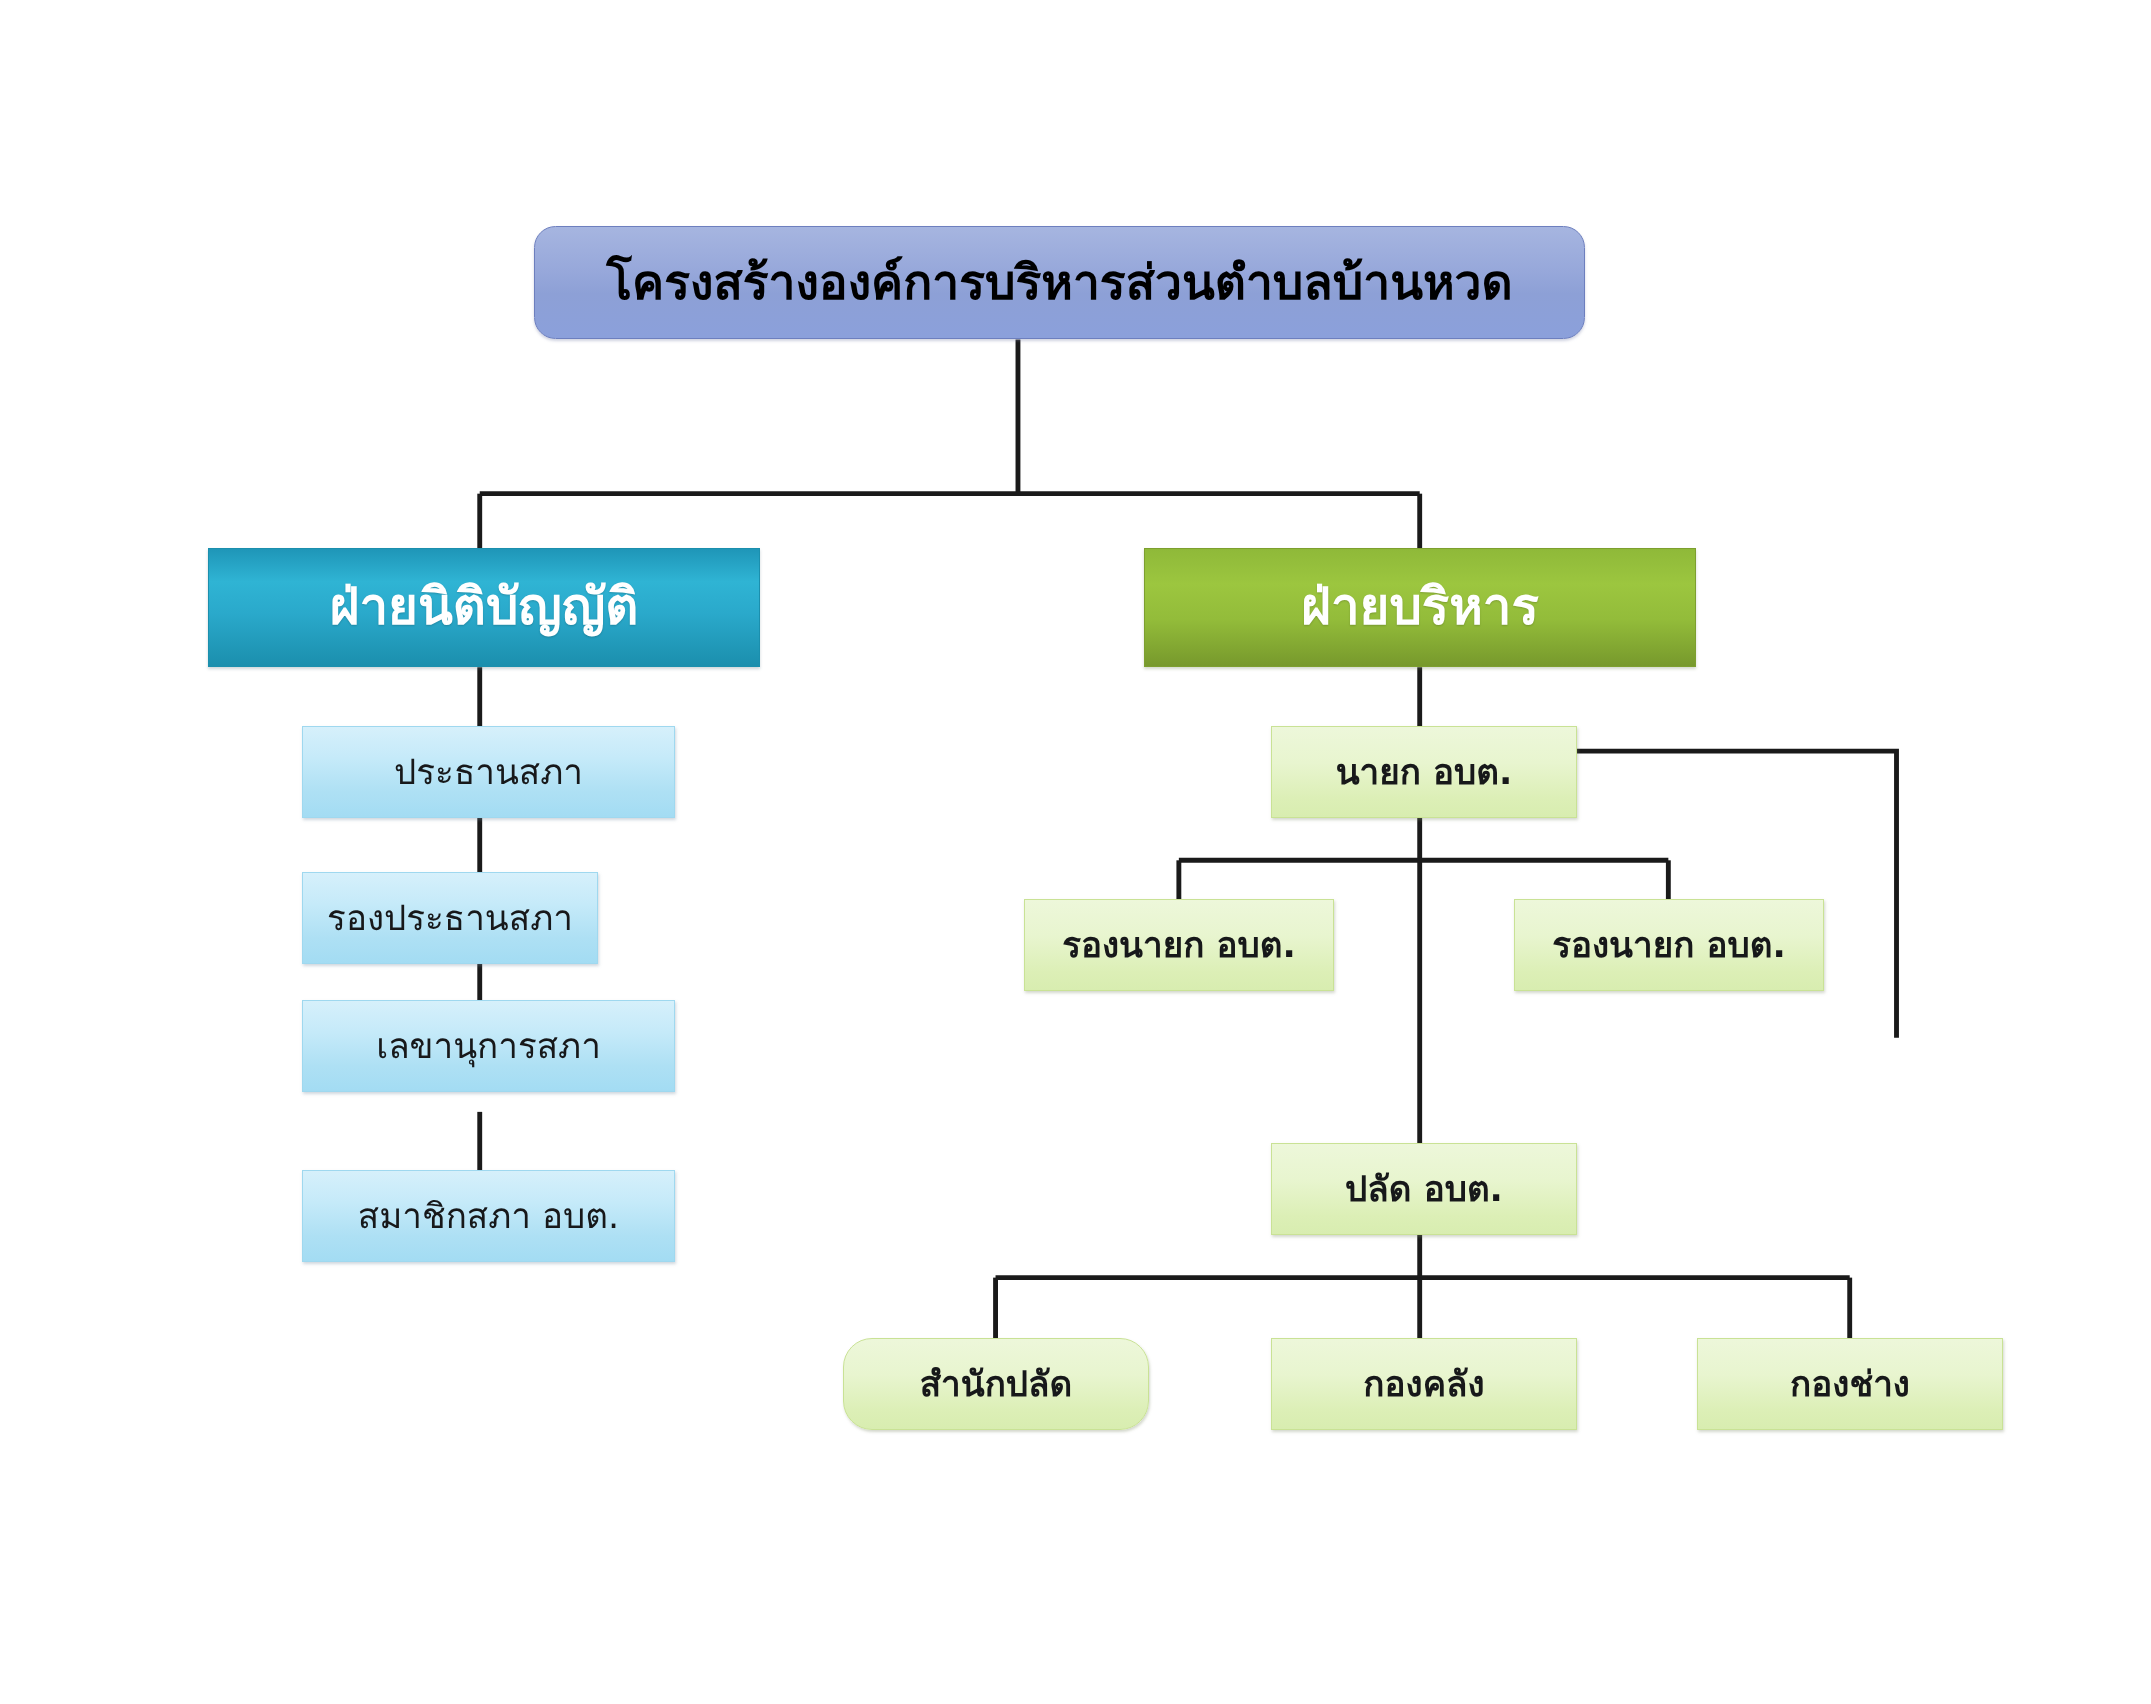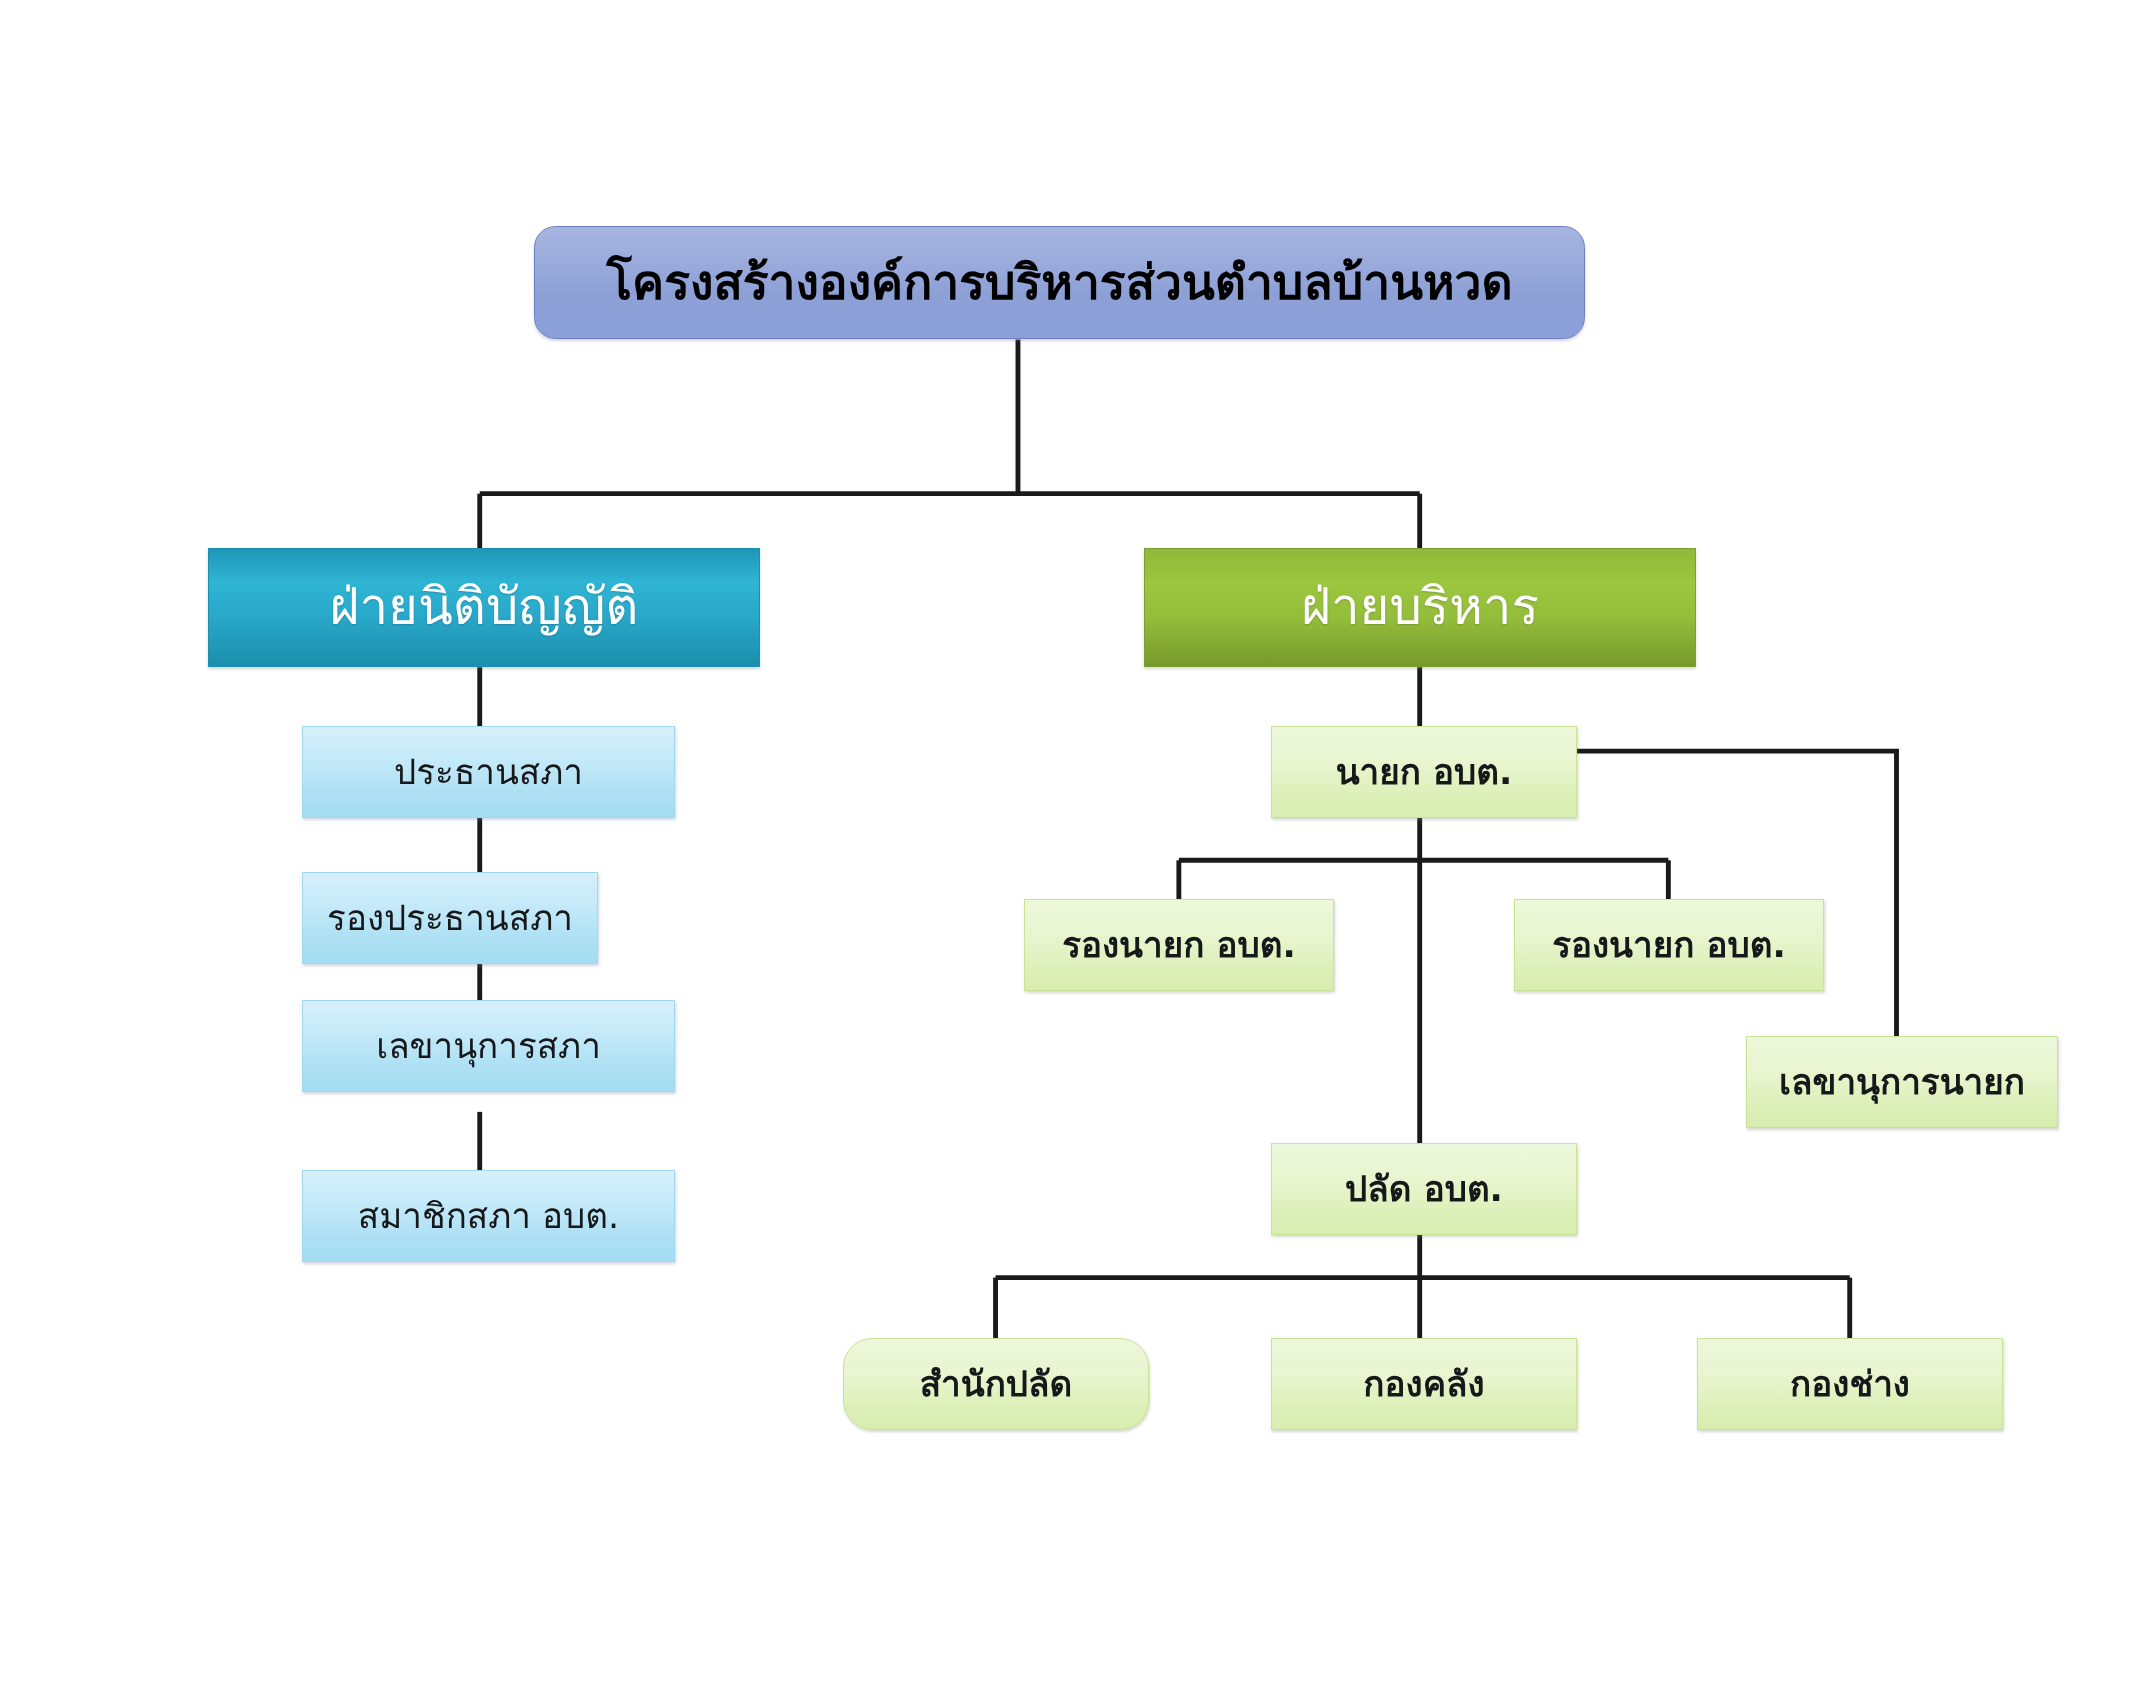--- a/index.html
+++ b/index.html
@@ -61,21 +61,21 @@
     color: #000000;
     letter-spacing: 0px;
   }
 
   
   .branch-header {
     height: 119px;
   }
   .branch-header .node-label {
     font-size: 51px;
-    font-weight: 400;
+    font-weight: 700;
     color: #ffffff;
     text-shadow: 0 1px 2px rgba(0,0,0,0.18);
   }
   .legislative-header {
     left: 208px;
     top: 548px;
     width: 552px;
     background: linear-gradient(180deg, #1f96b8 0%, #2fb4d4 28%, #2aa9cb 55%, #1b8fad 100%);
     border: 1px solid #1b8fad;
     box-shadow: 0 2px 2.9px rgba(90,120,130,0.3);
@@ -200,23 +200,20 @@
   </div>
 
   <div class="node green-box n-deputy-1">
     <span class="node-label">รองนายก อบต.</span>
   </div>
 
   <div class="node green-box n-deputy-2">
     <span class="node-label">รองนายก อบต.</span>
   </div>
 
-  <div class="node green-box n-mayor-sec">
-    <span class="node-label">เลขานุการนายก</span>
-  </div>
 
   <div class="node green-box n-chief-admin">
     <span class="node-label">ปลัด อบต.</span>
   </div>
 
   <div class="node green-box n-admin-office">
     <span class="node-label">สำนักปลัด</span>
   </div>
 
   <div class="node green-box n-finance">

